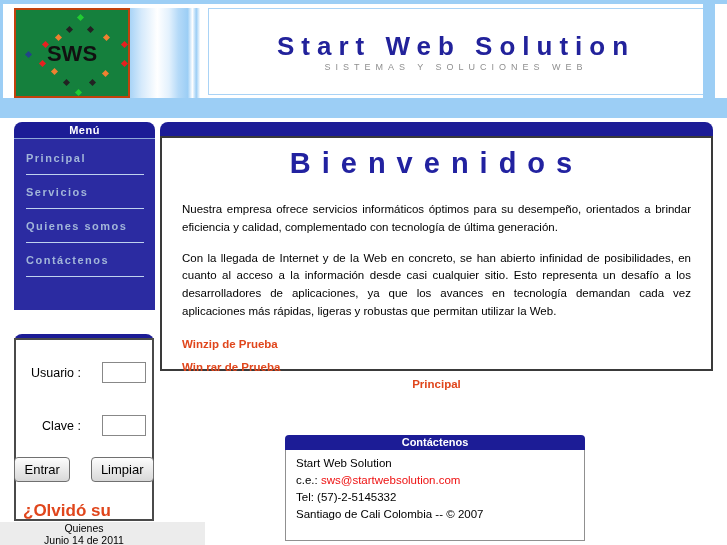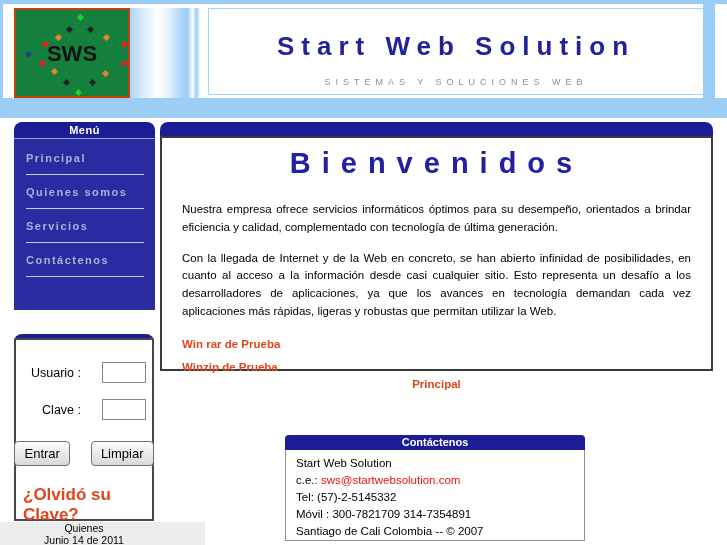--- a/index.html
+++ b/index.html
@@ -20,42 +20,42 @@
                font-size:22px; font-weight:bold; color:#111; letter-spacing:0px; }
   .dot { position:absolute; width:5px; height:5px; transform:rotate(45deg); }
 
   .gradient-zone { position:absolute; left:130px; top:8px; width:78px; height:90px;
     background:linear-gradient(90deg,#A9D4F7 0%,#D6EAFB 15%,#FFFFFF 35%,#E3F1FD 50%,
       #B5DAF8 62%,#9CCEF5 74%,#FFFFFF 80%,#9CCEF5 85%,#FFFFFF 90%,#FFFFFF 100%); }
 
   .title-box { position:absolute; left:208px; top:8px; width:495px; height:87px;
                background:#ffffff; border:1px solid #A9D3F6; border-right:none; text-align:center; }
   .site-title { margin-top:22px; font-size:26px; font-weight:bold; color:#22229B; letter-spacing:7px; }
-  .site-subtitle { margin-top:15px; font-size:9px; color:#8F8F8F; letter-spacing:5px; }
+  .site-subtitle { margin-top:0; font-size:9px; color:#8F8F8F; letter-spacing:5px; }
 
   
   .menu-header { position:absolute; left:14px; top:122px; width:141px; height:16px;
                  background:#1C1C96; border-radius:8px 8px 0 0; color:#ffffff;
                  font-size:11px; font-weight:bold; text-align:center; line-height:16px; letter-spacing:.5px; }
   .menu-body { position:absolute; left:14px; top:138px; width:141px; height:172px;
                background:#2B2BA1; border-top:1px solid #8FA8D8; }
   .menu-item { padding:9px 10px 0 12px; height:34px; cursor:pointer; }
   .menu-item span { color:#A2B6D9; font-size:11px; font-weight:bold; letter-spacing:1.5px; }
   .menu-item .sep { margin-top:8px; width:118px; border-bottom:1px solid #BFD2EE; }
 
   
   .login-header { position:absolute; left:14px; top:334px; width:140px; height:16px;
                   background:#1C1C96; border-radius:8px 8px 0 0; color:#ffffff;
                   font-size:11px; font-weight:bold; text-align:center; line-height:16px; }
   .login-body { position:absolute; left:14px; top:338px; width:140px; height:183px;
                 background:#ffffff; border:2px solid #4A4A4A; }
   .form-row { display:flex; justify-content:flex-end; align-items:center; gap:21px;
               padding-right:6px; }
   .form-row.first { margin-top:22px; }
-  .form-row.second { margin-top:16px; }
+  .form-row.second { margin-top:32px; }
   .form-row label { font-size:12.5px; color:#000; }
   .form-row input { width:44px; height:21px; border:1px solid #888; background:#fff; font-size:12px; padding:0 3px; }
   .btn-row { display:flex; justify-content:center; gap:21px; margin-top:21px; }
   .btn { font-family:inherit; font-size:13px; color:#000; padding:4px 9px;
          background:linear-gradient(#fdfdfd,#d8d8d8); border:1px solid #707070;
          border-radius:4px; cursor:pointer; }
   .orange-link { display:block; color:#E0461C; font-weight:bold; font-size:17px;
                  text-decoration:none; cursor:pointer; }
   .forgot { margin:19px 0 0 7px; }
   .register { margin:17px 0 0 7px; }
@@ -129,25 +129,25 @@
     </div>
   </div>
 
   <div class="menu-header">Menú</div>
   <nav class="menu-body">
     <div class="menu-item">
       <span>Principal</span>
       <div class="sep"></div>
     </div>
     <div class="menu-item">
+      <span>Servicios</span>
+      <div class="sep"></div>
+    </div>
+    <div class="menu-item">
       <span>Quienes somos</span>
-      <div class="sep"></div>
-    </div>
-    <div class="menu-item">
-      <span>Servicios</span>
       <div class="sep"></div>
     </div>
     <div class="menu-item">
       <span>Contáctenos</span>
       <div class="sep"></div>
     </div>
   </nav>
 
   <div class="login-header">Iniciar sesión</div>
   <section class="login-body">
@@ -171,32 +171,31 @@
   <div class="date-text">
     <div>Quienes</div>
     <div>Junio 14 de 2011</div>
   </div>
 
   <div class="content-bar"></div>
   <main class="content-box">
     <h1 class="welcome">Bienvenidos</h1>
     <p>Nuestra empresa ofrece servicios informáticos óptimos para su desempeño, orientados a brindar eficiencia y calidad, complementado con tecnología de última generación.</p>
     <p>Con la llegada de Internet y de la Web en concreto, se han abierto infinidad de posibilidades, en cuanto al acceso a la información desde casi cualquier sitio. Esto representa un desafío a los desarrolladores de aplicaciones, ya que los avances en tecnología demandan cada vez aplicaciones más rápidas, ligeras y robustas que permitan utilizar la Web.</p>
+    <a class="content-link">Winzip de Prueba</a>
     <a class="content-link">Win rar de Prueba</a>
-    <a class="content-link">Winzip de Prueba</a>
   </main>
   <div class="principal-link">
     <a>Principal</a>
   </div>
 
   <div class="contact-header">Contáctenos</div>
   <section class="contact-body">
     <div class="line">Start Web Solution</div>
     <div class="line">
       <span>c.e.:</span>
       <a class="email-link">sws@startwebsolution.com</a>
     </div>
     <div class="line">Tel: (57)-2-5145332</div>
-    <div class="line">Móvil : 300-7821709 314-7354891</div>
     <div class="line">Santiago de Cali Colombia -- © 2007</div>
   </section>
 
 </div>
 
 </body></html>

